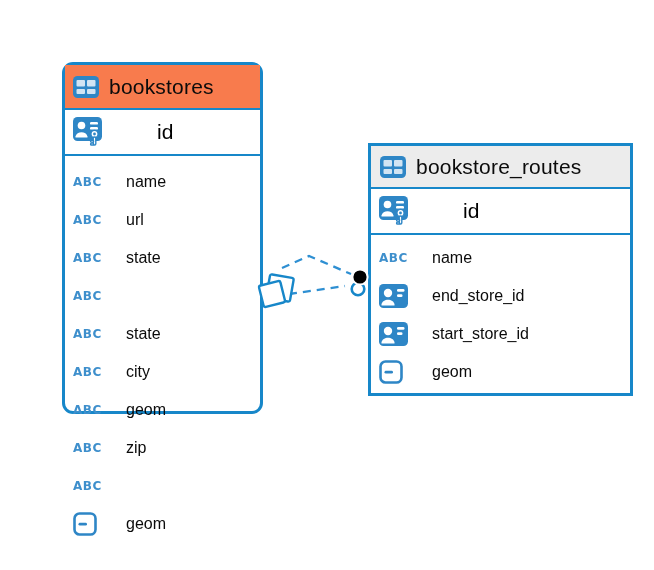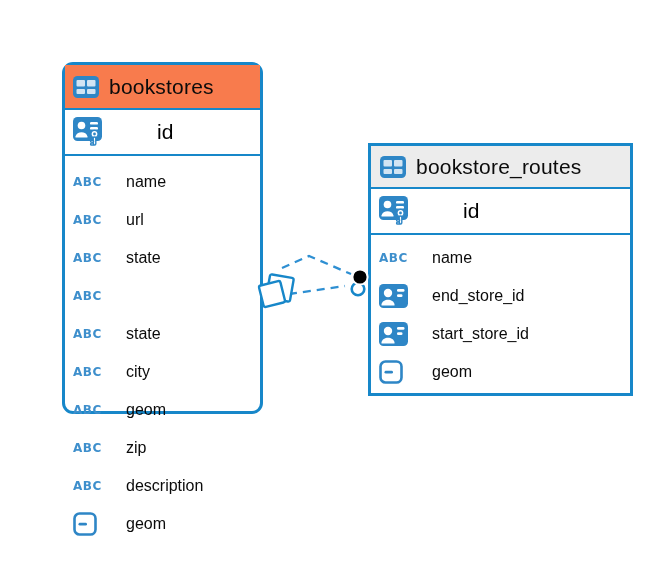--- a/index.html
+++ b/index.html
@@ -156,21 +156,20 @@
       <div class="row field">
         <span class="abc">ABC</span>
         <span class="fname">geom</span>
       </div>
       <div class="row field">
         <span class="abc">ABC</span>
         <span class="fname">zip</span>
       </div>
       <div class="row field">
         <span class="abc">ABC</span>
-        <span class="fname">description</span>
       </div>
       <div class="row field">
         <span class="icon-box">
           <svg width="24" height="24" viewBox="0 0 24 24">
               <use href="#ic-geom"></use>
             </svg>
         </span>
         <span class="fname">geom</span>
       </div>
     </div>

